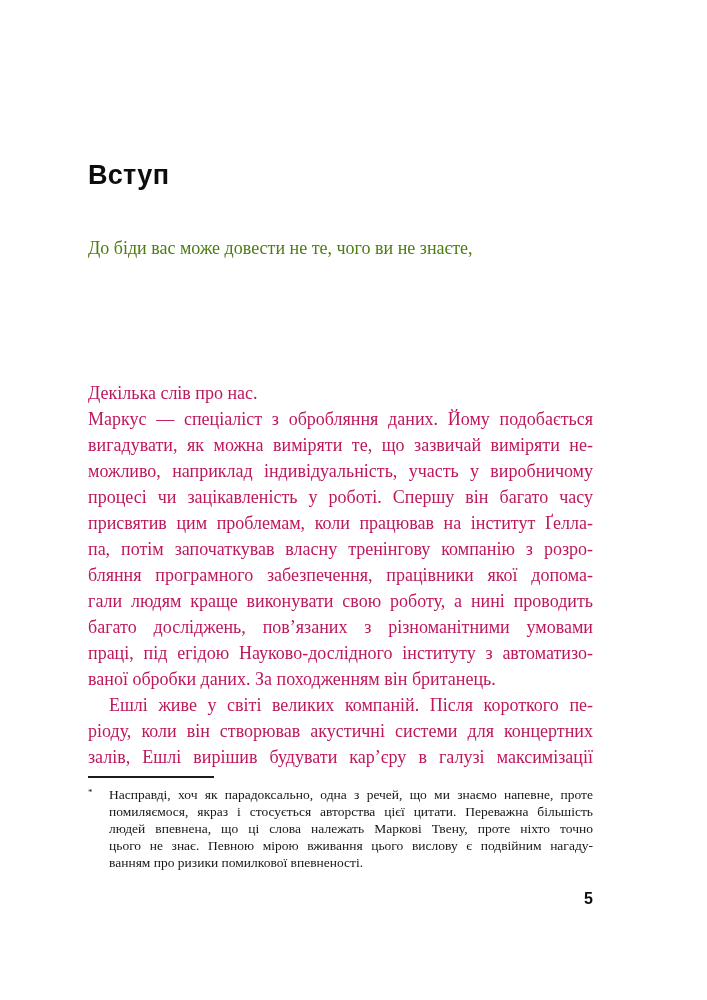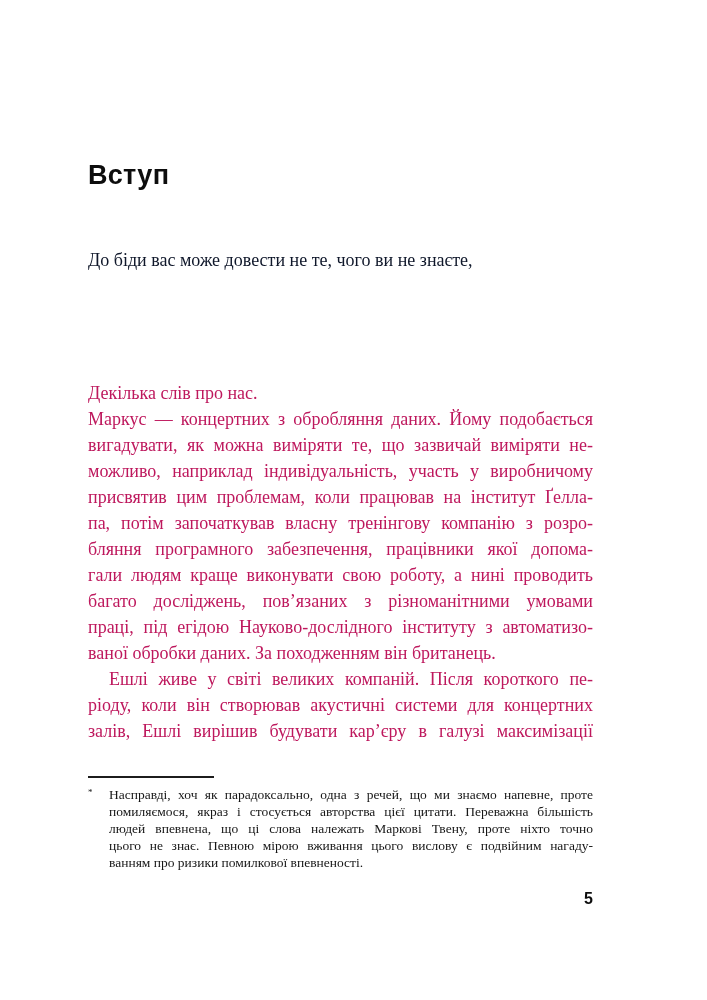--- a/index.html
+++ b/index.html
@@ -18,26 +18,26 @@
     top: 142px;
     font-family: "Liberation Sans", sans-serif;
     font-weight: 700;
     font-size: 27px;
     letter-spacing: 0.3px;
     color: #0d0d0d;
   }
   .epigraph {
     position: absolute;
     left: 88px;
-    top: 248px;
+    top: 236px;
     width: 505px;
     text-align: center;
     font-size: 18px;
     line-height: 25px;
-    color: #0f172a;
+    color: #4d7c0f;
   }
   .epigraph .attribution {
     font-style: italic;
   }
   .epigraph sup {
     font-size: 10px;
     font-style: normal;
     vertical-align: super;
     line-height: 0;
   }
@@ -101,23 +101,24 @@
   <h1 class="chapter-title">Вступ</h1>
 
   <div class="epigraph">
     <div>
         <div class="line">До біди вас може довести не те, чого ви не знаєте,</div>
       </div>
   </div>
 
   <div class="body-text">
       <div class="line">Декілька слів про нас.</div>
-      <div class="line just">Маркус — концертних з обробляння даних. Йому подобається</div>
+      <div class="line just">Маркус — спеціаліст з обробляння даних. Йому подобається</div>
       <div class="line just">вигадувати, як можна виміряти те, що зазвичай виміряти не-</div>
       <div class="line just">можливо, наприклад індивідуальність, участь у виробничому</div>
+      <div class="line just">процесі чи зацікавленість у роботі. Спершу він багато часу</div>
       <div class="line just">присвятив цим проблемам, коли працював на інститут Ґелла-</div>
       <div class="line just">па, потім започаткував власну тренінгову компанію з розро-</div>
       <div class="line just">бляння програмного забезпечення, працівники якої допома-</div>
       <div class="line just">гали людям краще виконувати свою роботу, а нині проводить</div>
       <div class="line just">багато досліджень, пов’язаних з різноманітними умовами</div>
       <div class="line just">праці, під егідою Науково-дослідного інституту з автоматизо-</div>
       <div class="line">ваної обробки даних. За походженням він британець.</div>
       <div class="line just ind">Ешлі живе у світі великих компаній. Після короткого пе-</div>
       <div class="line just">ріоду, коли він створював акустичні системи для концертних</div>
       <div class="line just">залів, Ешлі вирішив будувати кар’єру в галузі максимізації</div>

